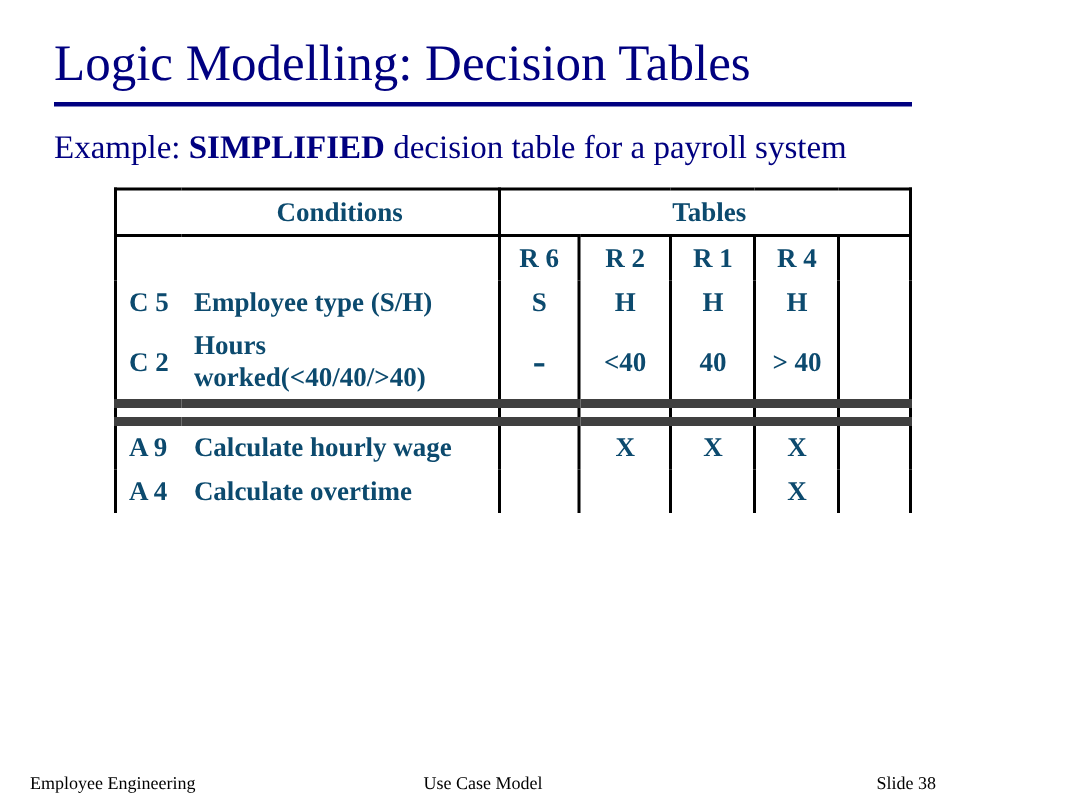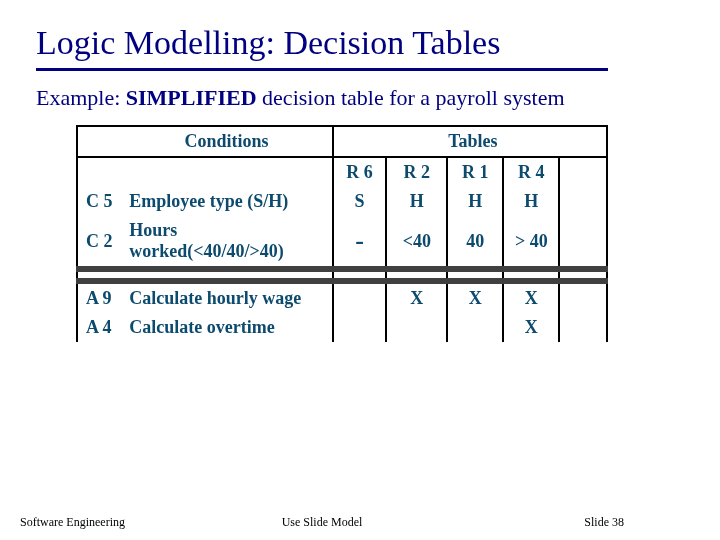--- a/index.html
+++ b/index.html
@@ -158,18 +158,18 @@
         <td class="br rule-col"></td>
         <td class="br rule-col">X</td>
         <td class="br rule-col"></td>
       </tr>
 
     </tbody>
       </table>
   </div>
 
   <div class="footer">
-    <span>Software Engineering</span>
-    <span class="footer-center">Use Slide Model</span>
+    <span>Employee Engineering</span>
+    <span class="footer-center">Use Case Model</span>
     <span>Slide  38</span>
   </div>
 
 </div>
 
 </body></html>

